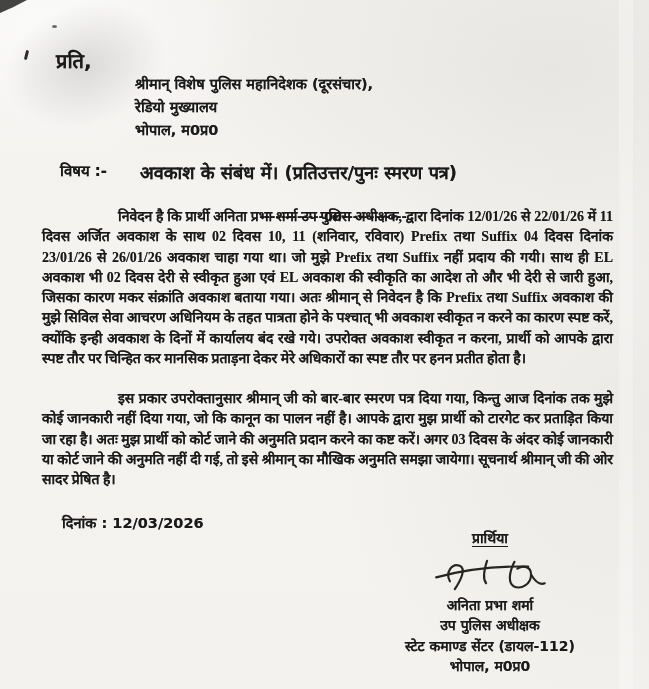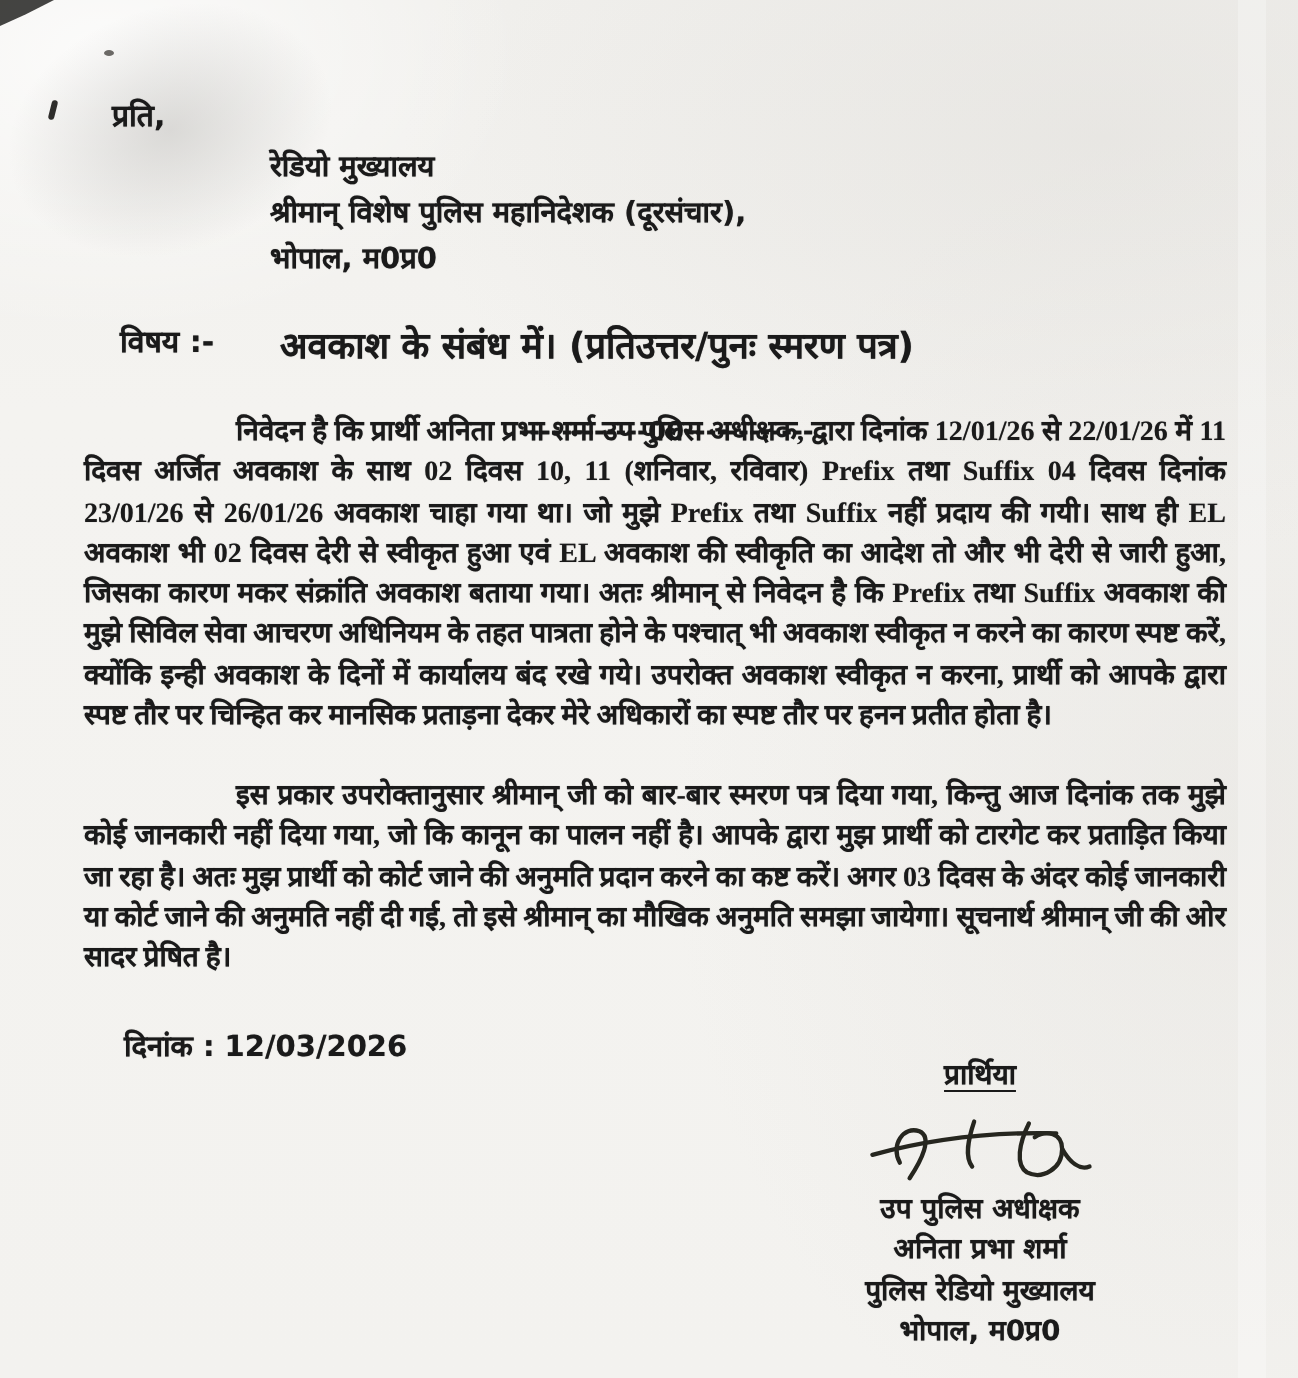--- a/index.html
+++ b/index.html
@@ -22,21 +22,21 @@
   .corner-mark{position:absolute;top:0;left:0;width:27px;height:13px;background:#30302e;
     clip-path:polygon(0 0,100% 0,48% 55%,0 100%);opacity:.9;}
   .smudge-diag{position:absolute;left:-30px;top:-20px;width:230px;height:170px;
     background:radial-gradient(closest-side,rgba(168,166,162,.38),rgba(168,166,162,0) 72%);
     transform:rotate(-18deg);}
   .tick-mark{position:absolute;left:25px;top:50px;width:3px;height:10px;background:#2e2d2b;
     border-radius:2px;transform:rotate(14deg);}
   .spec-dot{position:absolute;left:52px;top:25px;width:5px;height:3px;background:#6b6966;border-radius:50%;}
   .edge-band{position:absolute;right:16px;top:0;width:14px;height:689px;background:rgba(255,255,255,.28);}
 
-  .salutation{left:56px;top:47px;font-size:15px;font-weight:600;text-align:center;}
+  .salutation{left:56px;top:47px;font-size:20px;font-weight:600;text-align:center;}
   .recipient{position:absolute;left:135px;top:73px;font-size:14.5px;line-height:23px;font-weight:600;
     text-shadow:0 0 .4px rgba(20,20,20,.55);}
   .subject-label{left:60px;top:160px;font-size:15px;font-weight:600;text-align:right;}
   .subject-text{left:140px;top:160px;font-size:18px;font-weight:600;}
   .divider{left:232px;top:185px;width:202px;text-align:center;font-size:13px;font-weight:700;
     letter-spacing:0;margin-top:24px;}
   .body-para{position:absolute;left:42px;width:571px;margin:0;font-size:14px;line-height:20.3px;
     text-align:justify;text-indent:76px;font-weight:600;white-space:normal;
     text-shadow:0 0 .4px rgba(20,20,20,.5);font-family:Liberation Serif, serif;}
   .para1{top:207px;}
@@ -54,22 +54,22 @@
 
   <div class="smudge-diag"></div>
   <div class="corner-mark"></div>
   <div class="tick-mark"></div>
   <div class="spec-dot"></div>
   <div class="edge-band"></div>
 
   <div class="txt salutation">प्रति,</div>
 
   <div class="recipient">
+    <div>श्रीमान् विशेष पुलिस महानिदेशक (दूरसंचार),</div>
     <div>रेडियो मुख्यालय</div>
-    <div>श्रीमान् विशेष पुलिस महानिदेशक (दूरसंचार),</div>
     <div>भोपाल, म0प्र0</div>
   </div>
 
   <div class="txt subject-label">विषय :-</div>
   <div class="txt subject-text">अवकाश के संबंध में। (प्रतिउत्तर/पुनः स्मरण पत्र)</div>
   <div class="txt divider">------------00------------</div>
 
   <p class="body-para para1">निवेदन है कि प्रार्थी अनिता प्रभा शर्मा उप पुलिस अधीक्षक, द्वारा दिनांक 12/01/26 से 22/01/26 में 11 दिवस अर्जित अवकाश के साथ 02 दिवस 10, 11 (शनिवार, रविवार) Prefix तथा Suffix 04 दिवस दिनांक 23/01/26 से 26/01/26 अवकाश चाहा गया था। जो मुझे Prefix तथा Suffix नहीं प्रदाय की गयी। साथ ही EL अवकाश भी 02 दिवस देरी से स्वीकृत हुआ एवं EL अवकाश की स्वीकृति का आदेश तो और भी देरी से जारी हुआ, जिसका कारण मकर संक्रांति अवकाश बताया गया। अतः श्रीमान् से निवेदन है कि Prefix तथा Suffix अवकाश की मुझे सिविल सेवा आचरण अधिनियम के तहत पात्रता होने के पश्चात् भी अवकाश स्वीकृत न करने का कारण स्पष्ट करें, क्योंकि इन्ही अवकाश के दिनों में कार्यालय बंद रखे गये। उपरोक्त अवकाश स्वीकृत न करना, प्रार्थी को आपके द्वारा स्पष्ट तौर पर चिन्हित कर मानसिक प्रताड़ना देकर मेरे अधिकारों का स्पष्ट तौर पर हनन प्रतीत होता है।</p>
   <p class="body-para para2">इस प्रकार उपरोक्तानुसार श्रीमान् जी को बार-बार स्मरण पत्र दिया गया, किन्तु आज दिनांक तक मुझे कोई जानकारी नहीं दिया गया, जो कि कानून का पालन नहीं है। आपके द्वारा मुझ प्रार्थी को टारगेट कर प्रताड़ित किया जा रहा है। अतः मुझ प्रार्थी को कोर्ट जाने की अनुमति प्रदान करने का कष्ट करें। अगर 03 दिवस के अंदर कोई जानकारी या कोर्ट जाने की अनुमति नहीं दी गई, तो इसे श्रीमान् का मौखिक अनुमति समझा जायेगा। सूचनार्थ श्रीमान् जी की ओर सादर प्रेषित है।</p>
 
@@ -79,19 +79,19 @@
     <div class="sig-title">प्रार्थिया</div>
     <svg class="signature-svg" viewBox="0 0 122 45">
       <g fill="none" stroke="#26261f" stroke-width="2.2" stroke-linecap="round">
         <path d="M6,27 C28,21 58,15 100,16"></path>
         <path d="M20,31 C15,22 22,12 30,15 C37,18 31,30 25,39"></path>
         <path d="M58,10 C55,19 53,28 57,33"></path>
         <path d="M86,11 C81,21 79,32 85,36 C93,40 103,34 103,24 C103,16 95,14 89,18"></path>
         <path d="M103,24 C107,31 112,35 117,33"></path>
       </g>
     </svg>
+    <div>अनिता प्रभा शर्मा</div>
     <div>उप पुलिस अधीक्षक</div>
-    <div>अनिता प्रभा शर्मा</div>
-    <div>पुलिस रेडियो मुख्यालय</div>
+    <div>स्टेट कमाण्ड सेंटर (डायल-112)</div>
     <div>भोपाल, म0प्र0</div>
   </div>
 
 </div>
 
 </body></html>

